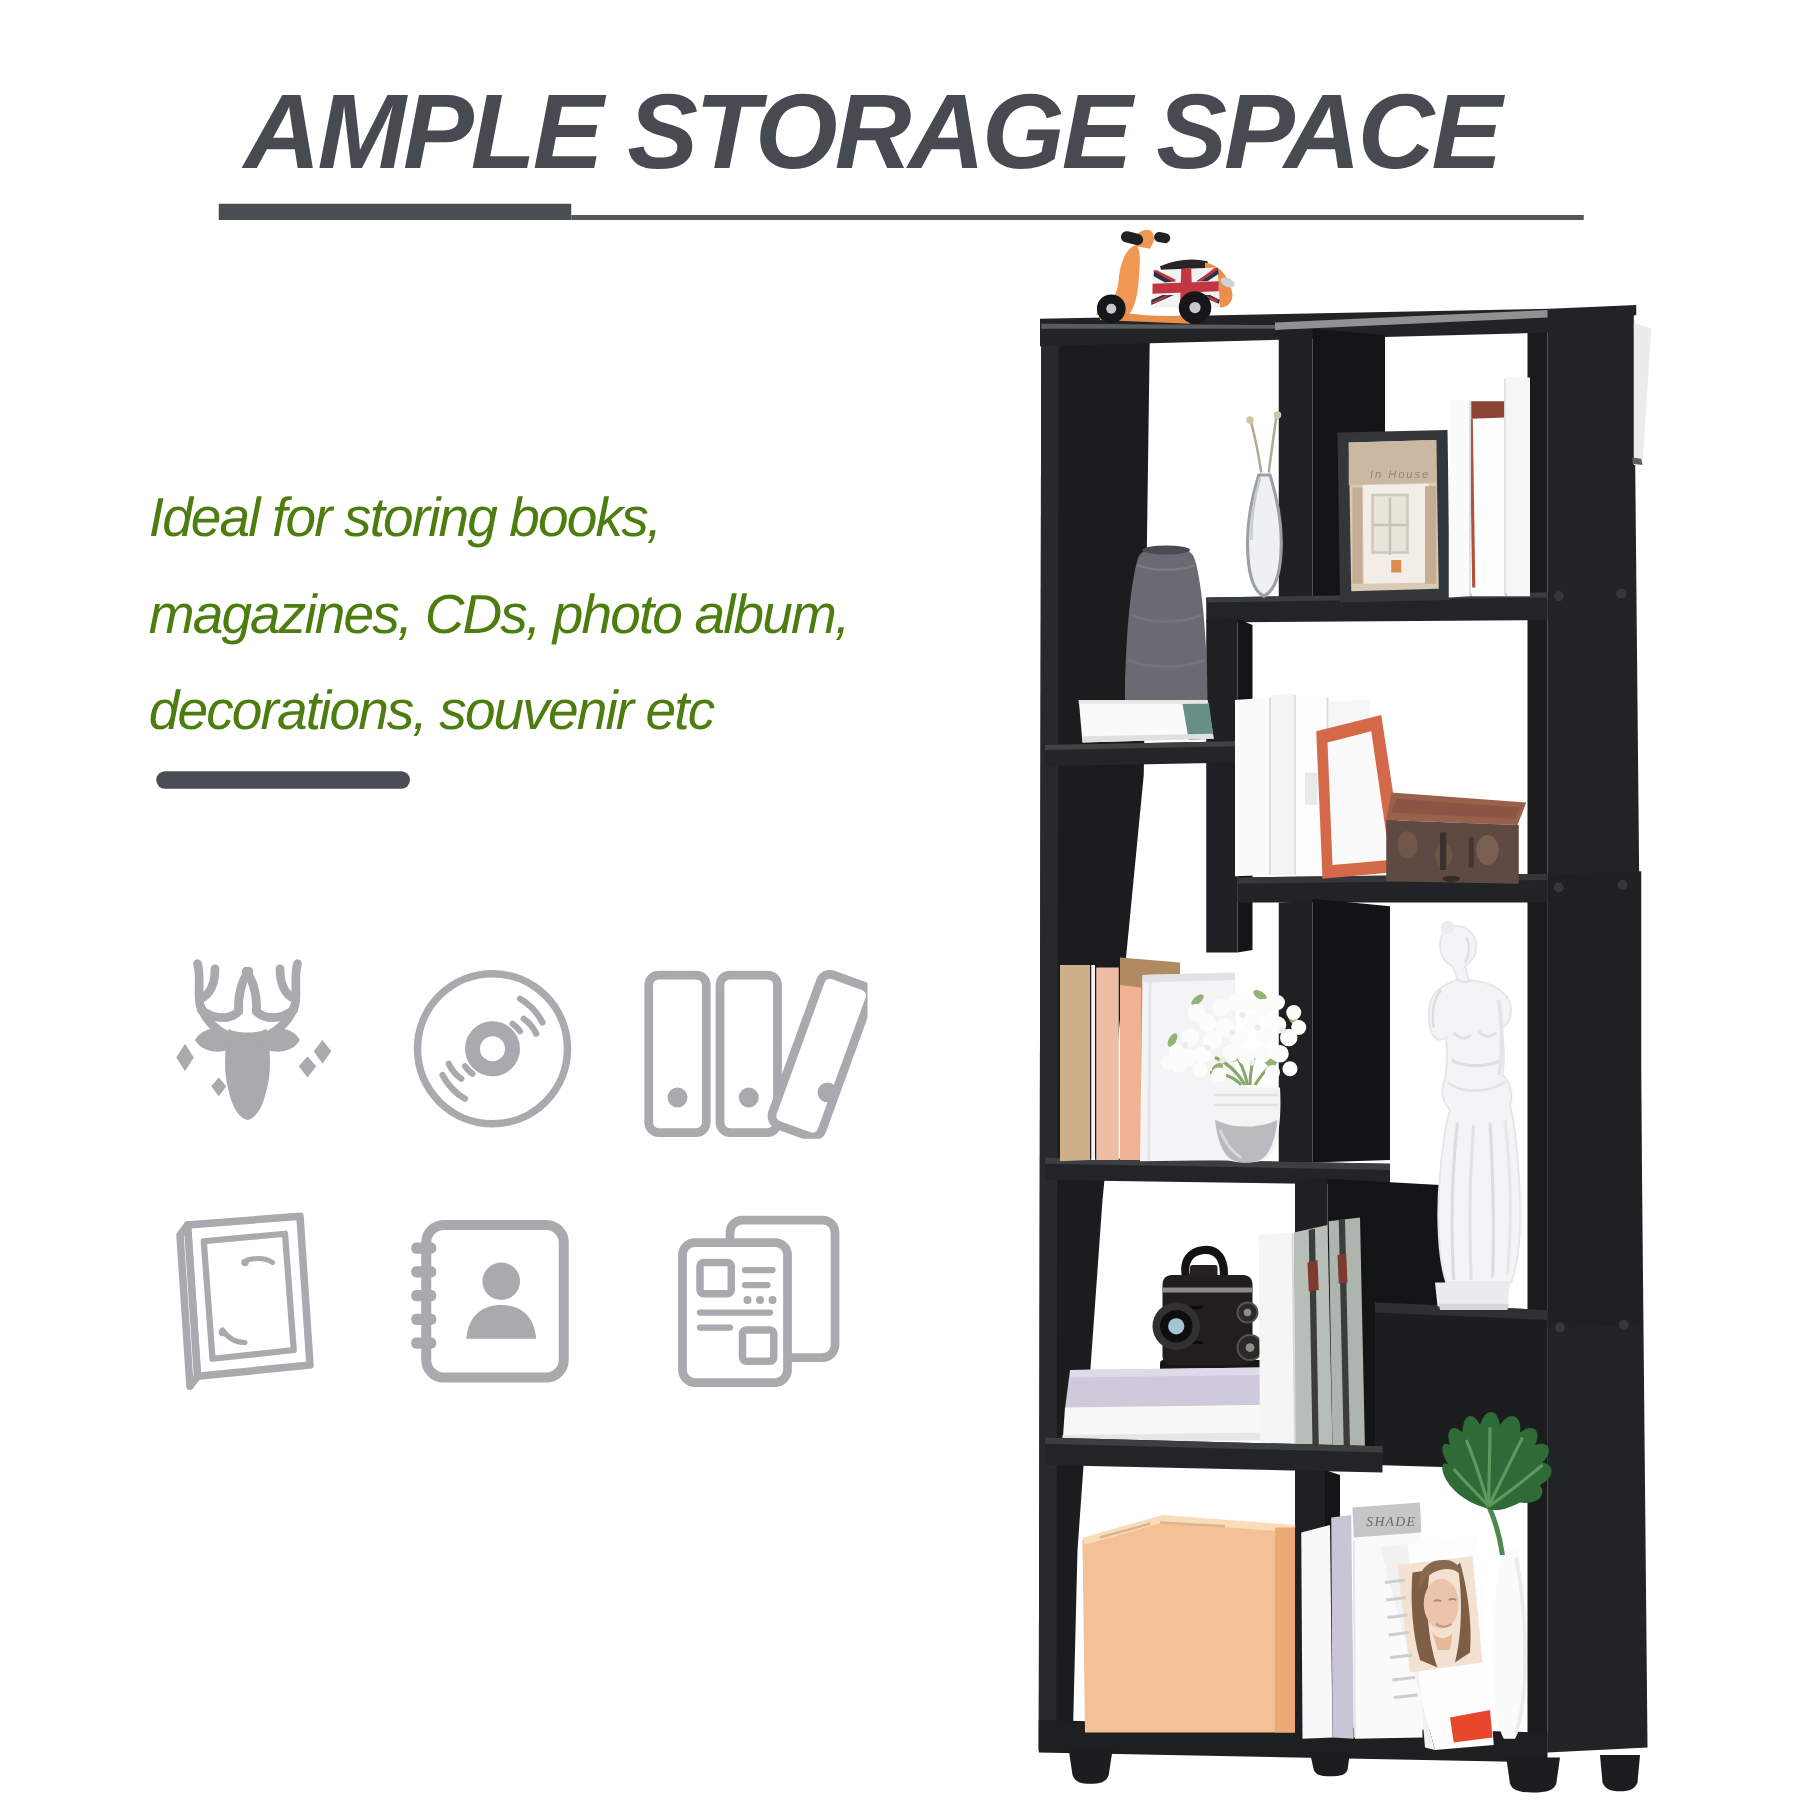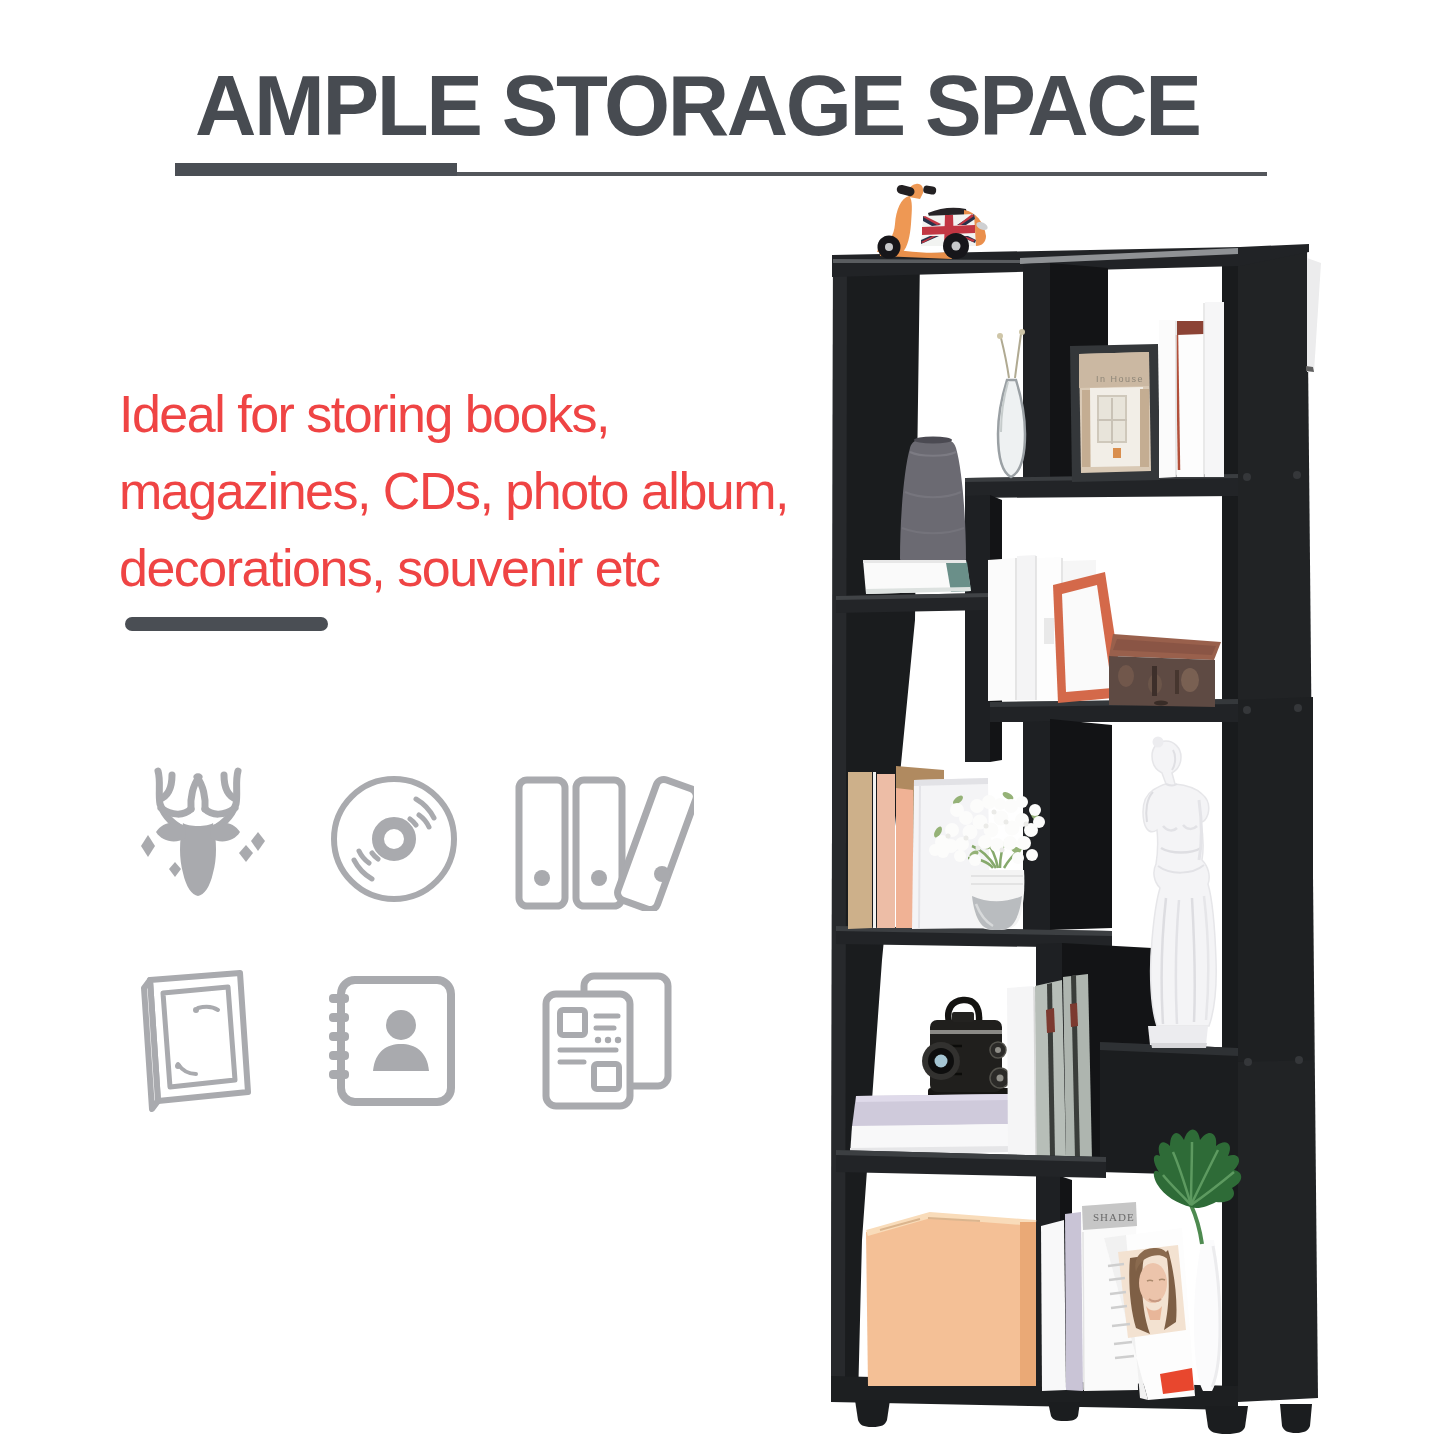--- a/index.html
+++ b/index.html
@@ -1,29 +1,29 @@
 <!DOCTYPE html>
 <html><head>
 <meta charset="utf-8">
 <style>
   html,body{margin:0;padding:0;background:#ffffff;font-family:"Liberation Sans",sans-serif;}
-  #page{position:relative;width:1445px;height:1445px;overflow:hidden;background:#fff;}
+  #page{position:relative;width:1445px;height:1445px;overflow:hidden;background:#fff;font-style:italic;}
   .abs{position:absolute;}
 </style>
 </head>
 <body>
 <div id="page">
 
 <div class="abs" id="title" style="left:195px;top:63px;font-size:85px;font-weight:bold;color:#474b51;letter-spacing:-2.4px;white-space:nowrap;line-height:85px;">AMPLE STORAGE SPACE</div>
 
 <div class="abs" style="left:175px;top:163px;width:282px;height:13px;background:#4a4e54;"></div>
 
 <div class="abs" style="left:457px;top:172px;width:810px;height:4px;background:#53565b;"></div>
 
-<div class="abs" id="para" style="left:119px;top:376px;font-size:52px;color:#ef4444;letter-spacing:-1.5px;line-height:77px;white-space:nowrap;">Ideal for storing books,<br>magazines, CDs, photo album,<br>decorations, souvenir etc</div>
+<div class="abs" id="para" style="left:119px;top:376px;font-size:44px;color:#4d7c0f;letter-spacing:-1.5px;line-height:77px;white-space:nowrap;">Ideal for storing books,<br>magazines, CDs, photo album,<br>decorations, souvenir etc</div>
 
 <div class="abs" style="left:125px;top:617px;width:203px;height:14px;border-radius:7px;background:#4a4e54;"></div>
 
 <svg class="abs" style="left:128px;top:766px;" width="140" height="140" viewBox="0 0 140 140">
   <g fill="none" stroke="#a9aaae" stroke-width="7" stroke-linecap="round">
     <path d="M61,66 C48,61 37,52 32,38 C30,28 33,15 30,5"></path>
     <path d="M32,33 C40,30 44,21 44,9"></path>
     <path d="M33,42 C44,50 56,50 63,43"></path>
     <path d="M63,43 C62,32 65,19 71,11"></path>
     <path d="M79,66 C92,61 103,52 108,38 C110,28 107,15 110,5"></path>

